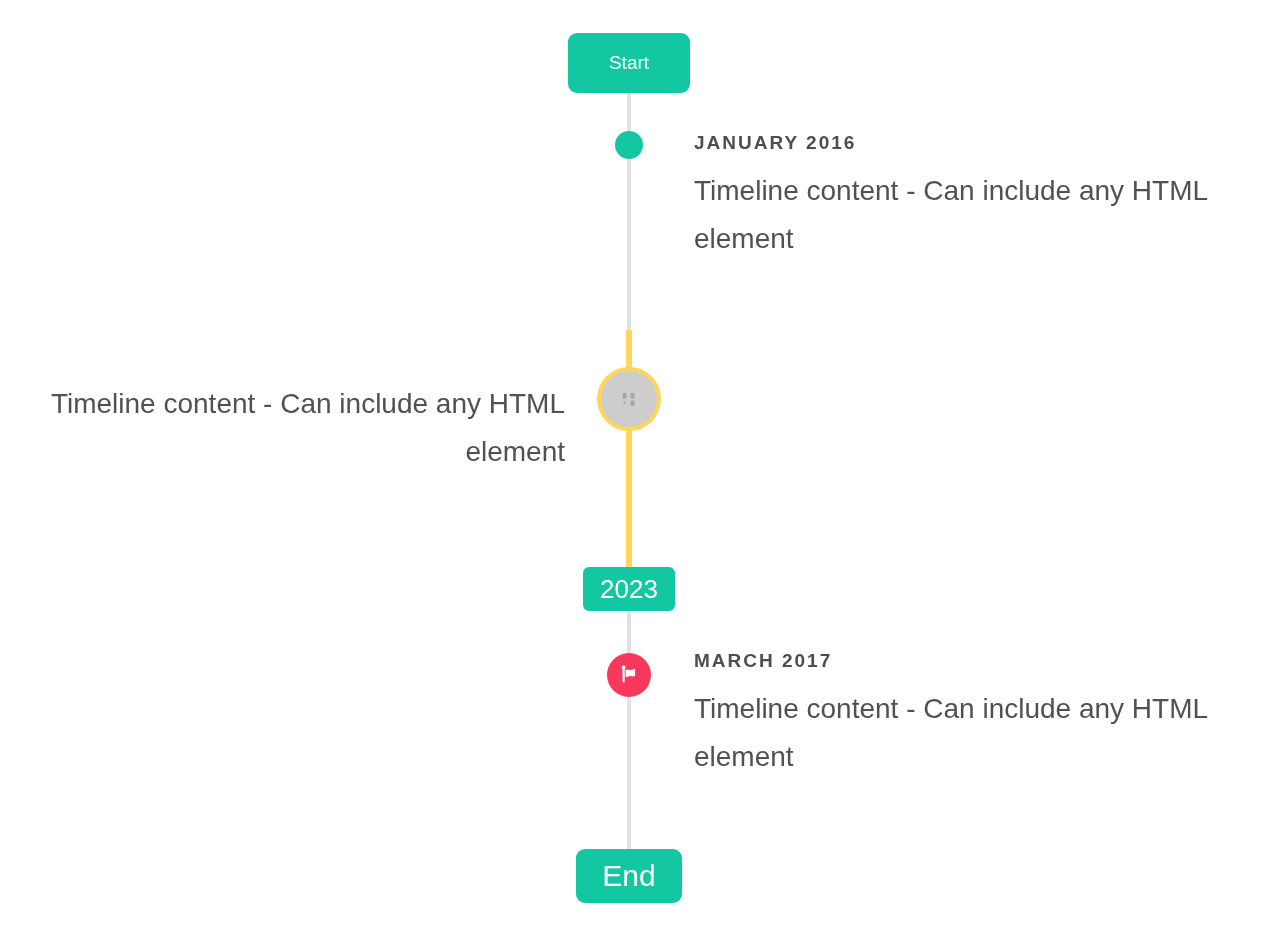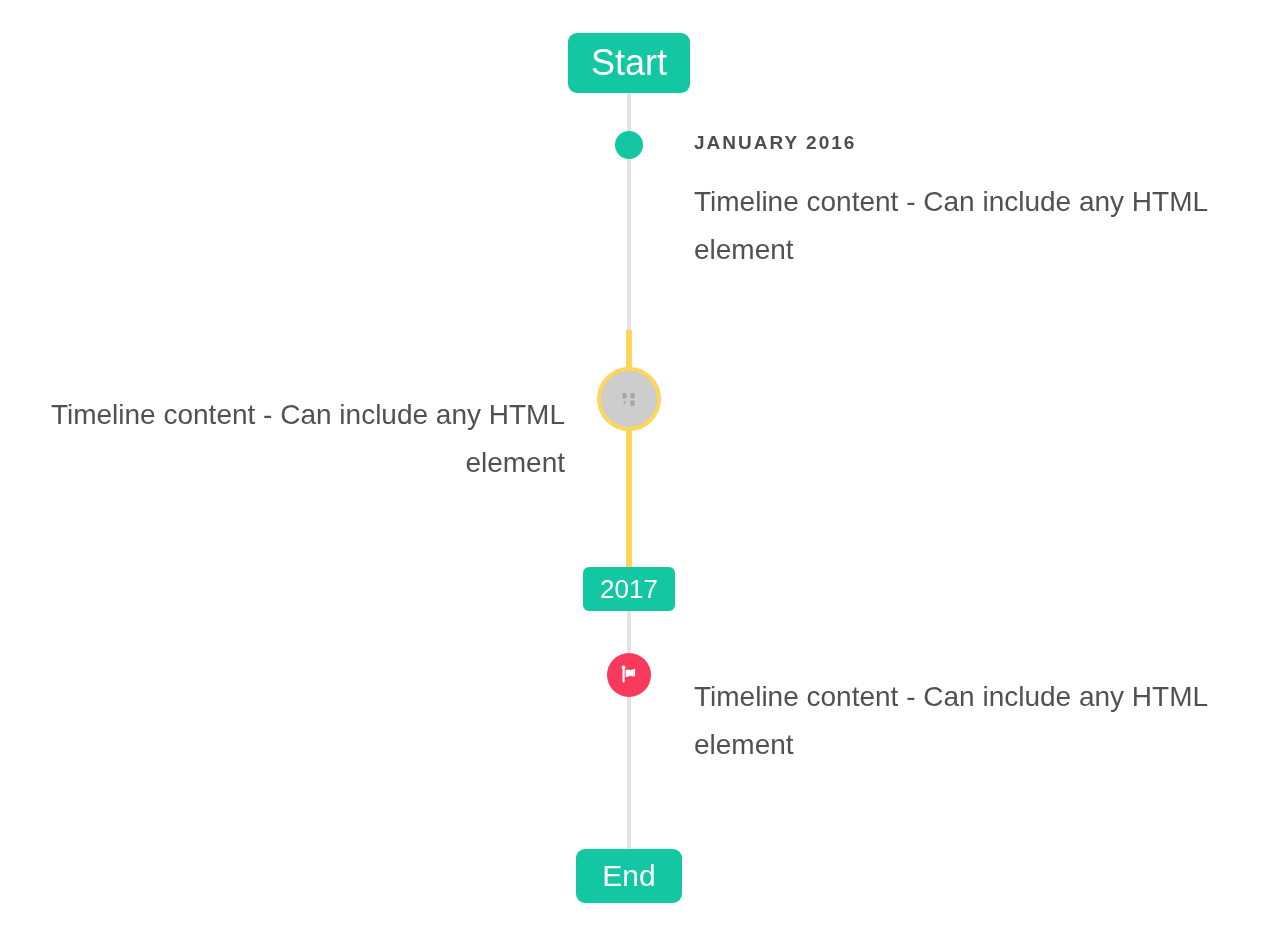--- a/index.html
+++ b/index.html
@@ -11,21 +11,21 @@
 
   
   .line{position:absolute;left:627px;top:60px;width:4px;height:820px;background:#e2e2e2;}
   .line-yellow{position:absolute;left:626px;top:330px;width:6px;height:252px;background:#ffd65a;}
 
   
   .badge{
     position:absolute;display:flex;align-items:center;justify-content:center;
     background:#12c7a2;color:#ffffff;box-sizing:border-box;
   }
-  .badge-start{left:568px;top:33px;width:122px;height:60px;border-radius:9px;font-size:36px;}
+  .badge-start{left:568px;top:33px;width:122px;height:60px;border-radius:9px;font-size:19px;}
   .badge-year{left:583px;top:567px;width:92px;height:44px;border-radius:6px;font-size:26px;}
   .badge-end{left:576px;top:849px;width:106px;height:54px;border-radius:9px;font-size:30px;}
 
   
   .marker-dot{
     position:absolute;left:615px;top:131px;width:28px;height:28px;border-radius:50%;
     background:#12c7a2;
   }
   .marker-image{
     position:absolute;left:597px;top:367px;width:56px;height:56px;border-radius:50%;
@@ -41,21 +41,21 @@
   .entry{position:absolute;width:540px;}
   .entry-right{left:694px;text-align:left;}
   .entry-left{right:703px;text-align:right;}
   .entry-jan{top:131px;}
   .entry-feb{top:367px;}
   .entry-mar{top:649px;}
   .entry-title{
     font-size:19px;font-weight:700;letter-spacing:2px;color:#4e4e4e;line-height:23px;
   }
   .entry-content{
-    margin-top:24px;font-size:28px;color:#515151;line-height:48px;
+    margin-top:13px;font-size:28px;color:#515151;line-height:48px;
   }
   svg{display:block;}
 </style>
 </head>
 <body>
 
 <div class="stage">
 
   <div class="line"></div>
   <div class="line-yellow"></div>
@@ -82,21 +82,21 @@
         </g>
       </svg>
     </span>
   </div>
 
   <div class="entry entry-left entry-feb">
     <div class="entry-content">Timeline content - Can include any HTML element</div>
   </div>
 
   <div class="badge badge-year">
-    <span>2017</span>
+    <span>2023</span>
   </div>
 
   <div class="marker-flag">
     <span>
       <svg width="22" height="22" viewBox="0 0 22 22">
         <g fill="#ffffff">
           <circle cx="5.6" cy="3.4" r="1.9"></circle>
           <rect x="4.5" y="3.4" width="2.2" height="15.2" rx="1.1"></rect>
           <path d="M7.6 6.2
                    c 2.2 -1.9 3.8 0.7 6.0 -0.4
@@ -104,20 +104,21 @@
                    l 0 7.1
                    c -2.2 1.7 -3.8 -0.6 -6.0 0.5
                    c -1.45 0.72 -2.4 0.4 -3.5 1.05
                    z"></path>
         </g>
       </svg>
     </span>
   </div>
 
   <div class="entry entry-right entry-mar">
+    <div class="entry-title">MARCH 2017</div>
     <div class="entry-content">Timeline content - Can include any HTML element</div>
   </div>
 
   <div class="badge badge-end">
     <span>End</span>
   </div>
 
 </div>
 
 </body></html>

